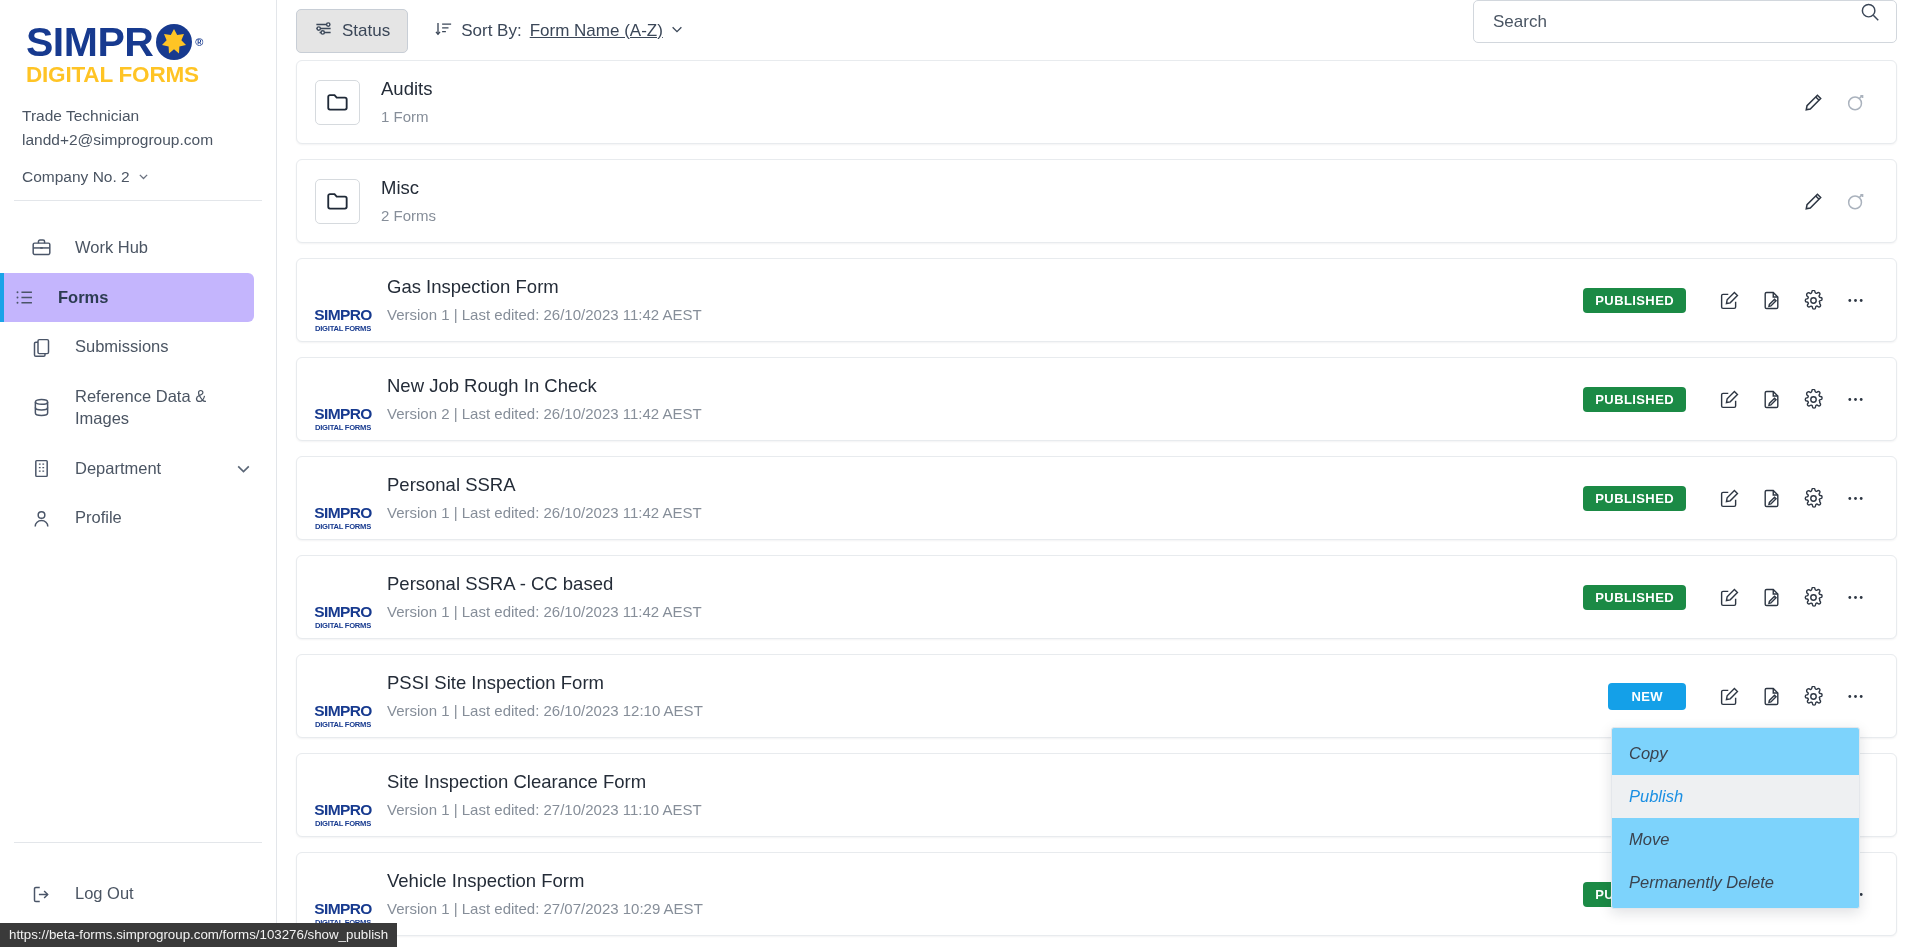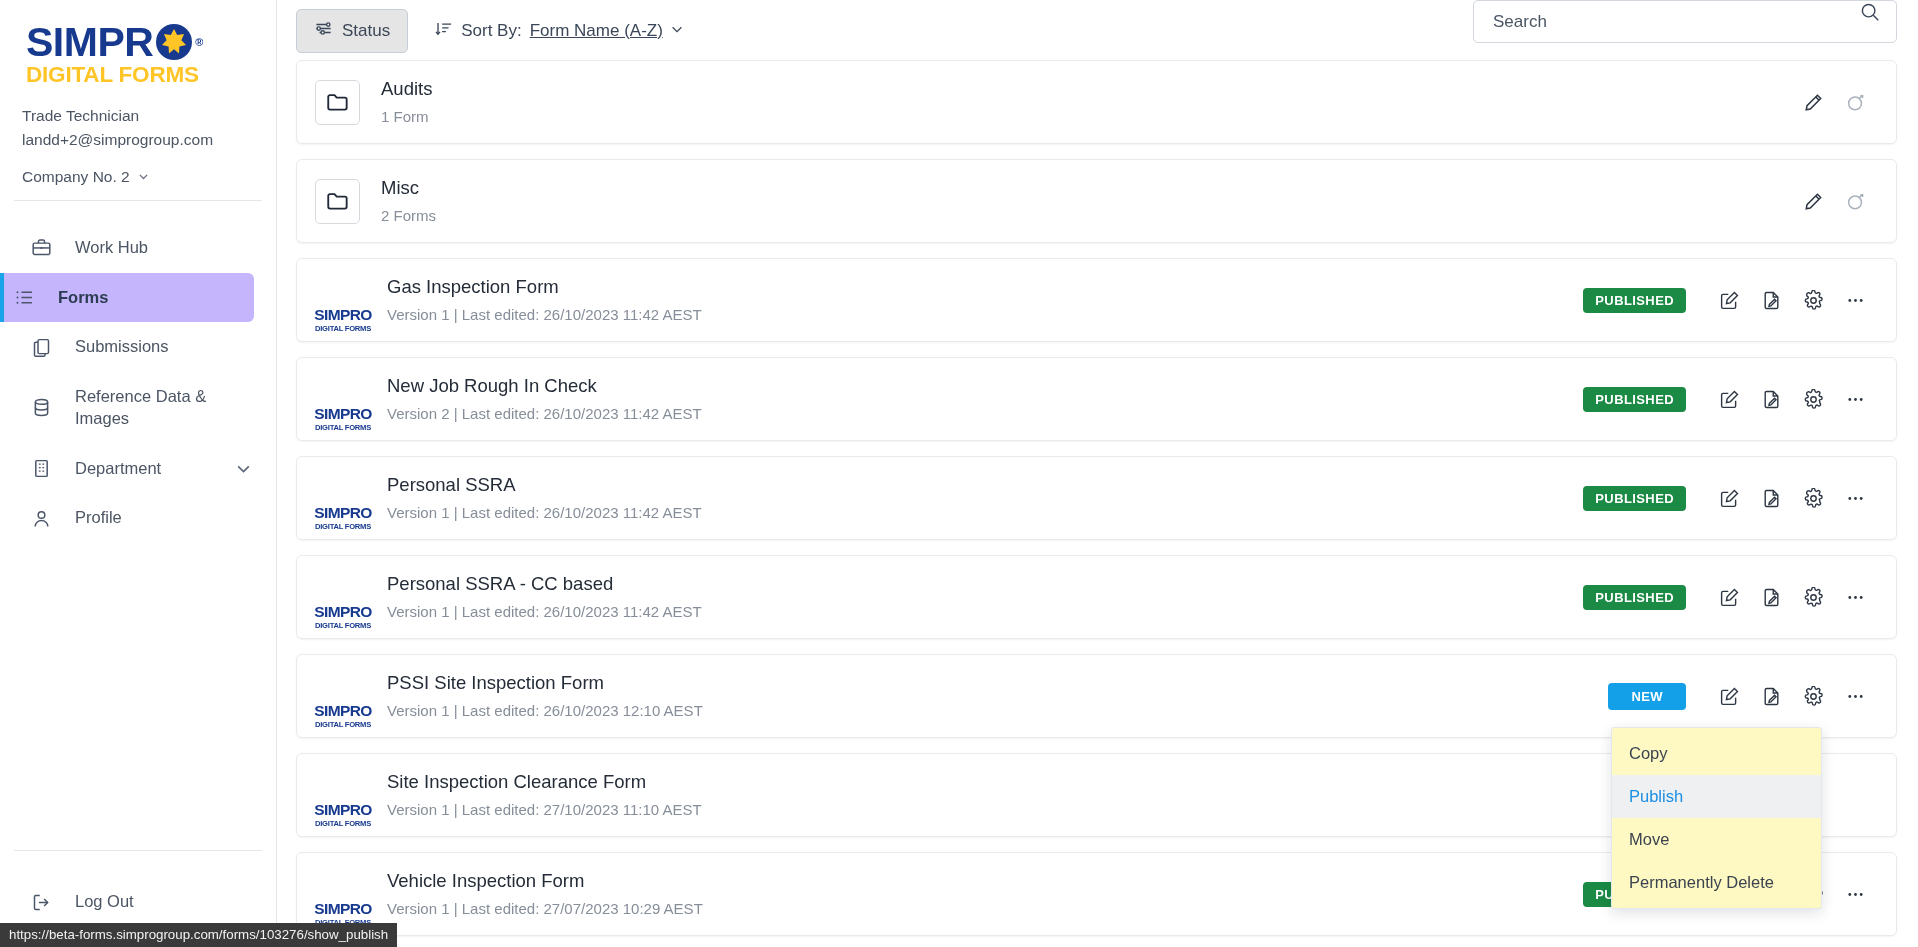--- a/index.html
+++ b/index.html
@@ -52,21 +52,21 @@
     background: #c4b5fd; color: #2c3c52; font-weight: bold;
     border-radius: 0 6px 6px 0; margin-right: 22px; padding-left: 13px;
   }
   .nav-item.active::before {
     content: ""; position: absolute; left: 0; top: 0; bottom: 0;
     width: 4px; background: #1aa3e8;
   }
   .nav-item .nav-label { flex: 1; }
   .nav-item .nav-chev { color: #5a6676; display:flex; padding-right:6px;}
 
-  .sidebar-bottom { margin-top: auto; padding-bottom: 20px; }
+  .sidebar-bottom { margin-top: auto; padding-bottom: 28px; }
   .sidebar-bottom .divider { margin-bottom: 26px; }
 
   
   .main {
     flex: 1; height: 947px; background: #ffffff;
     position: relative; overflow: hidden;
   }
   .toolbar {
     display: flex; align-items: center;
     padding: 8px 0 0 0; height: 54px; position: relative;
@@ -139,24 +139,25 @@
   .badge.published { background: #1b8a45; }
   .badge.new { background: #14a0e8; padding: 7px 23px; }
   .act {
     width: 42px; height: 42px; display: flex; align-items: center;
     justify-content: center; color: #2d3643; cursor: pointer;
   }
   .act.light { color: #aab2bd; }
 
   
   .ctx-menu {
-    position: absolute; left: 1334px; top: 727px; width: 211px;
-    background: #fef9c3; border: 1px solid #e4e7eb; border-radius: 3px;
+    position: absolute; left: 1334px; top: 727px; width: 249px;
+    background: #7dd3fc; border: 1px solid #e4e7eb; border-radius: 3px;
     box-shadow: 0 4px 14px rgba(16,24,40,0.13); z-index: 50;
     padding: 4px 0;
+    font-style: italic;
   }
   .ctx-item {
     padding: 10px 17px; font-size: 16.5px; color: #3a434f;
     cursor: pointer; line-height: 1.4;
   }
   .ctx-item.highlight { background: #eef0f2; color: #1a8fe3; }
 
   
   .statusbar {
     position: absolute; left: 0; bottom: 0; z-index: 80;

